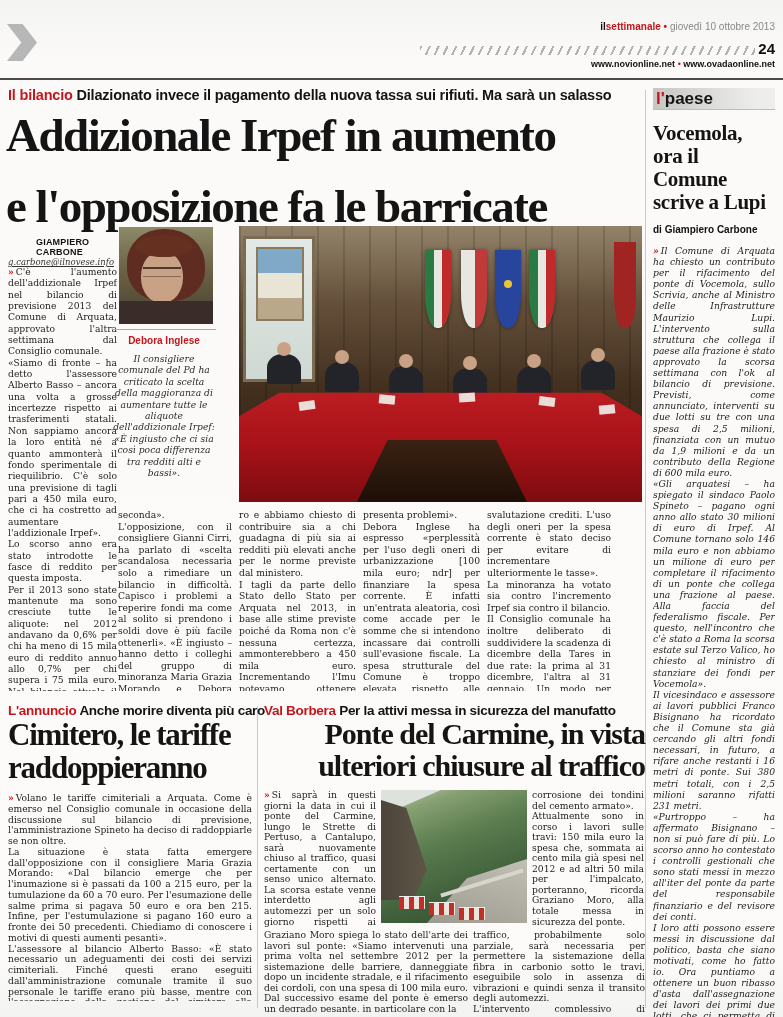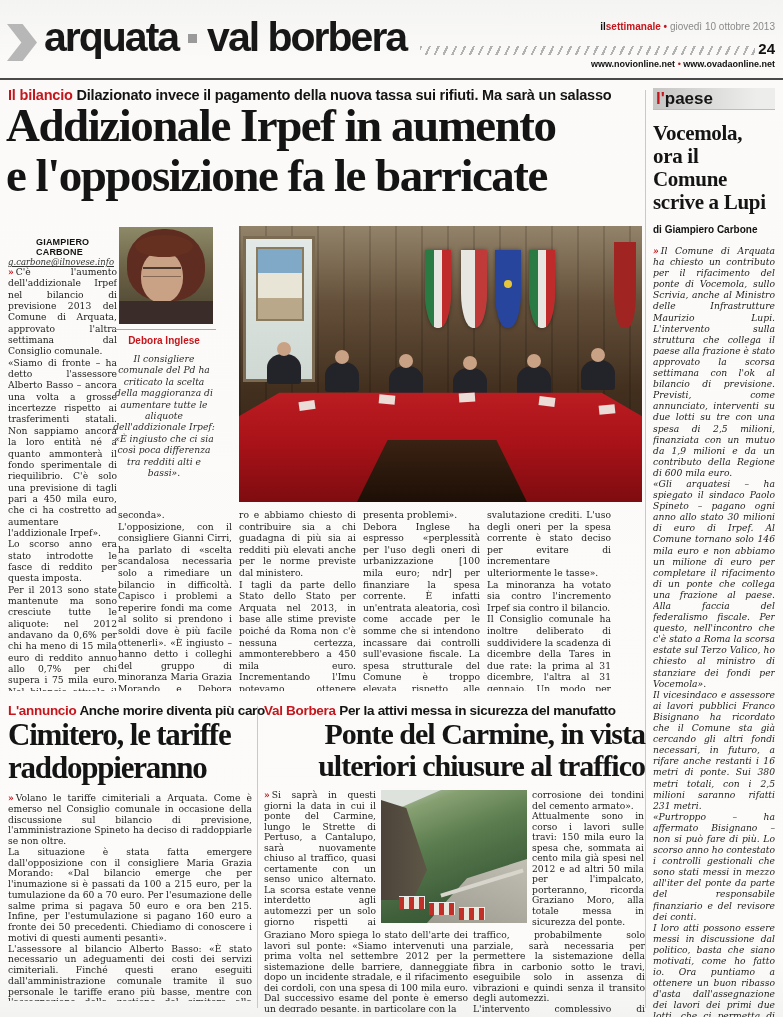--- a/index.html
+++ b/index.html
@@ -27,21 +27,21 @@
   .masthead-urls b{color:#111;}
   .masthead-urls .u-dot{color:#c4161c;}
   .hdr-rule{position:absolute;left:0;top:78px;width:783px;height:2px;background:#4a4a4a;}
   
   .kicker{font-family:"Liberation Sans",sans-serif;font-weight:bold;white-space:nowrap;}
   .kicker .k-label{color:#c4161c;}
   .kicker .k-text{color:#141414;}
   .kicker-main{position:absolute;left:8px;top:87px;font-size:14.5px;letter-spacing:-0.2px;}
   
   .headline{font-family:"Liberation Serif",serif;font-weight:bold;color:#141414;white-space:pre-line;}
-  .headline-main{position:absolute;left:6px;top:100px;width:640px;font-size:47px;line-height:50px;letter-spacing:-1.5px;}
+  .headline-main{position:absolute;left:6px;top:100px;width:640px;font-size:47px;line-height:71px;letter-spacing:-1.5px;}
   
   .byline{position:absolute;left:8px;top:237px;width:110px;}
   .byline-name{font-family:"Liberation Sans",sans-serif;font-weight:bold;font-size:9px;letter-spacing:.2px;color:#111;margin-left:28px;}
   .byline-email{font-style:italic;font-size:8.5px;color:#333;text-decoration:underline;}
   .bodytext{font-size:9.2px;line-height:11.35px;text-align:justify;color:#1c1c1c;overflow:hidden;}
   .bodytext .txt{white-space:pre-line;}
   .lead{color:#c4161c;font-weight:bold;margin-right:2px;}
   .col1{position:absolute;left:8px;top:266px;width:109px;height:425px;}
   .col2{position:absolute;left:118px;top:509px;width:114px;height:182px;line-height:11.6px;}
   .col3{position:absolute;left:239px;top:509px;width:117px;height:182px;line-height:11.6px;}
@@ -115,23 +115,20 @@
   .pb-road{position:absolute;right:0;bottom:0;width:100px;height:64px;background:linear-gradient(200deg,#c2c0b4,#9d9b90);clip-path:polygon(100% 0,100% 100%,0 100%,40% 30%);}
   .pb-rail{position:absolute;right:2px;bottom:38px;width:86px;height:4px;background:#d8d6cc;transform:rotate(-17deg);}
   .pb-barrier{position:absolute;width:26px;height:12px;background:repeating-linear-gradient(90deg,#c03028 0 5px,#e9e6de 5px 10px);border-top:1px solid #eee;}
 </style>
 </head>
 <body>
 
 <div class="page">
 
   <div class="hdr-chevron"></div>
-  <div class="section-title">
-    <span>arquata</span><span class="section-sep"></span><span>val borbera</span>
-  </div>
   <div class="masthead">
     <div class="masthead-line1">
       <span class="mh-il">il</span><span class="mh-name">settimanale</span>
       <span class="mh-dot">•</span>
       <span>giovedì 10 ottobre 2013</span>
     </div>
   </div>
   <div class="chevron-strip"></div>
   <div class="page-number">24</div>
   <div class="masthead-urls">

